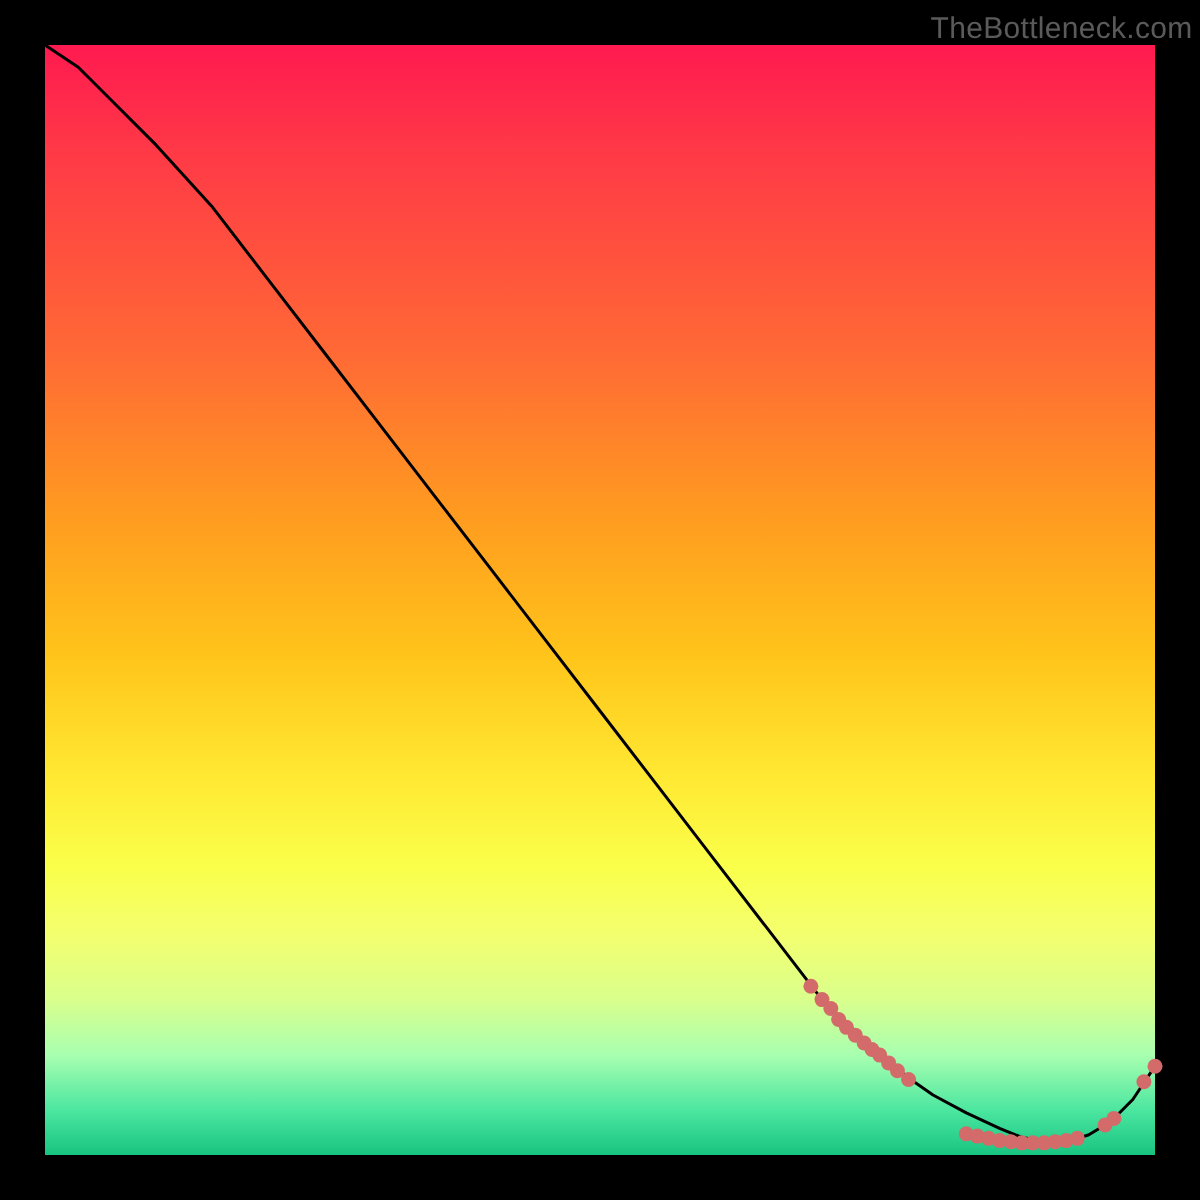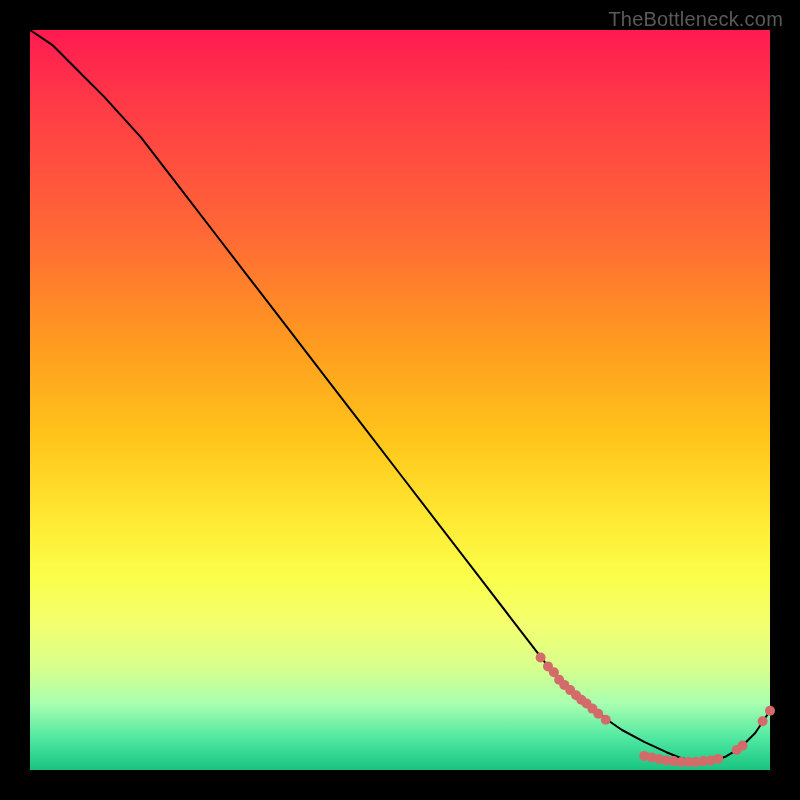--- a/index.html
+++ b/index.html
@@ -32,21 +32,21 @@
       #f4ff6e 80%,
       #d9ff8c 86%,
       #a8ffb0 91%,
       #4be6a0 96%,
       #18c480 100%
     );
   }
   .watermark {
     position: absolute;
     top: 8px;
-    right: 17px;
+    right: 5px;
     font: 20px Arial, Helvetica, sans-serif;
     color: #5a5a5a;
     letter-spacing: 0.2px;
     user-select: none;
   }
   svg.overlay {
     position: absolute;
     left: 0; top: 0; width: 740px; height: 740px;
     overflow: visible;
   }

